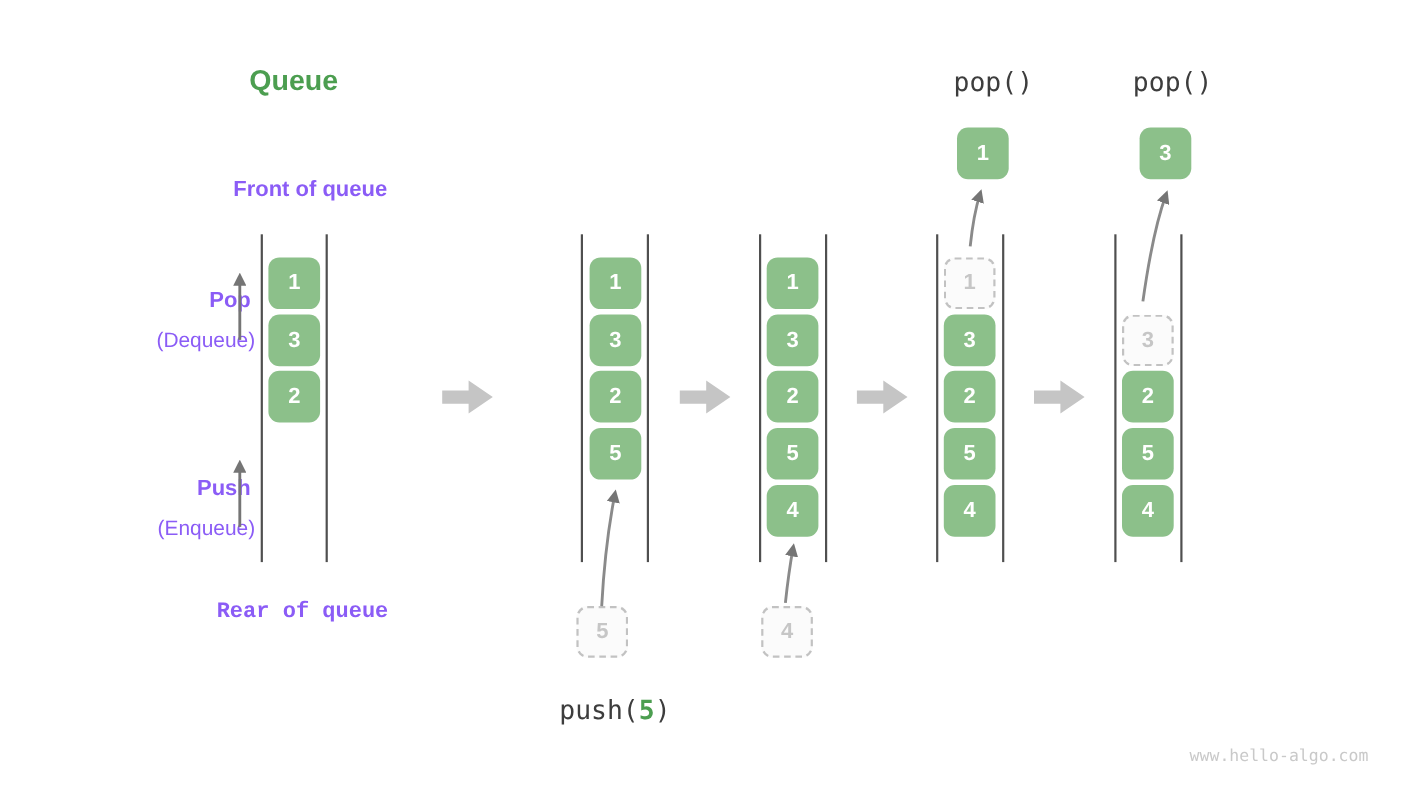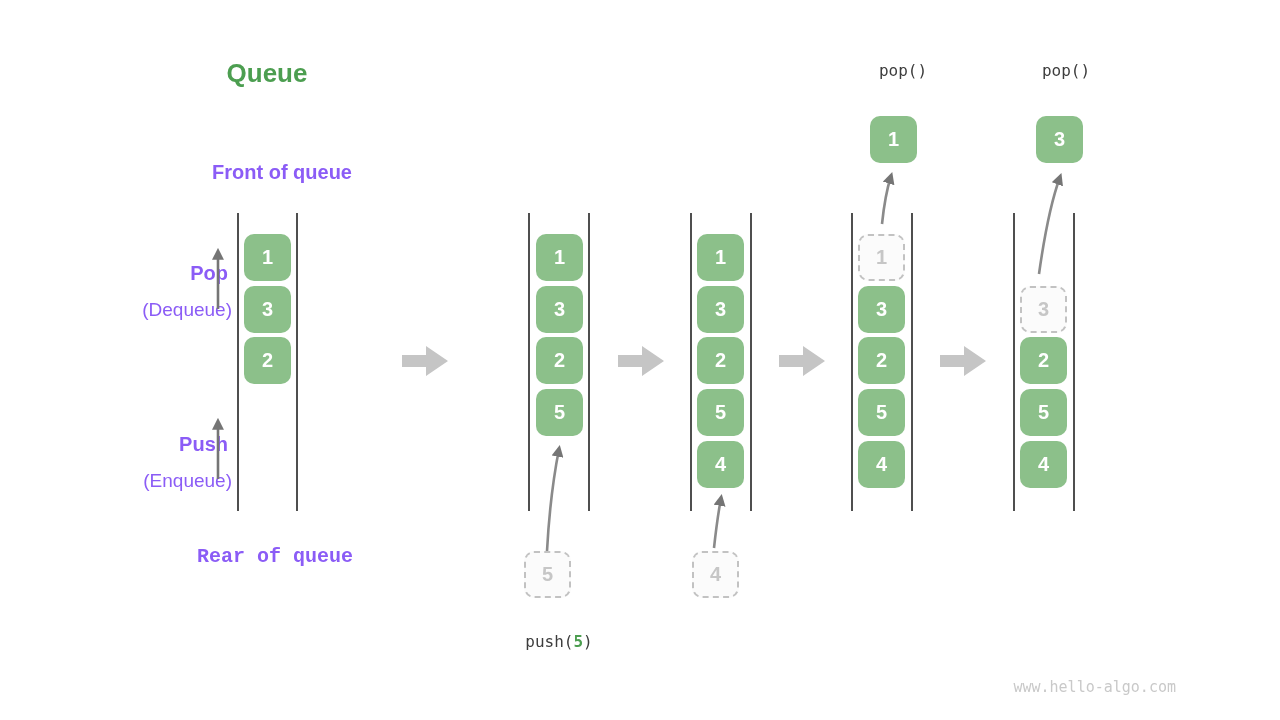--- a/index.html
+++ b/index.html
@@ -51,27 +51,27 @@
     border-radius: 10px;
     color: #C6C6C6;
     font-size: 20px; font-weight: 700;
     display: flex; align-items: center; justify-content: center;
   }
   .code {
     position: absolute;
     width: 180px;
     text-align: center;
     font-family: "DejaVu Sans Mono", monospace;
-    font-size: 16px;
+    font-size: 24px;
     color: #3D3D3D;
   }
   .code .arg { color: #4C9E50; font-weight: 700; }
   .watermark {
     position: absolute;
-    left: 976px; top: 678px; width: 200px;
+    left: 1044px; top: 678px; width: 200px;
     text-align: right;
     font-family: "DejaVu Sans Mono", monospace;
     font-size: 15px;
     color: #C9C9C9;
   }
   svg.overlay {
     position: absolute;
     left: 0; top: 0;
     width: 1280px; height: 720px;
     pointer-events: none;

